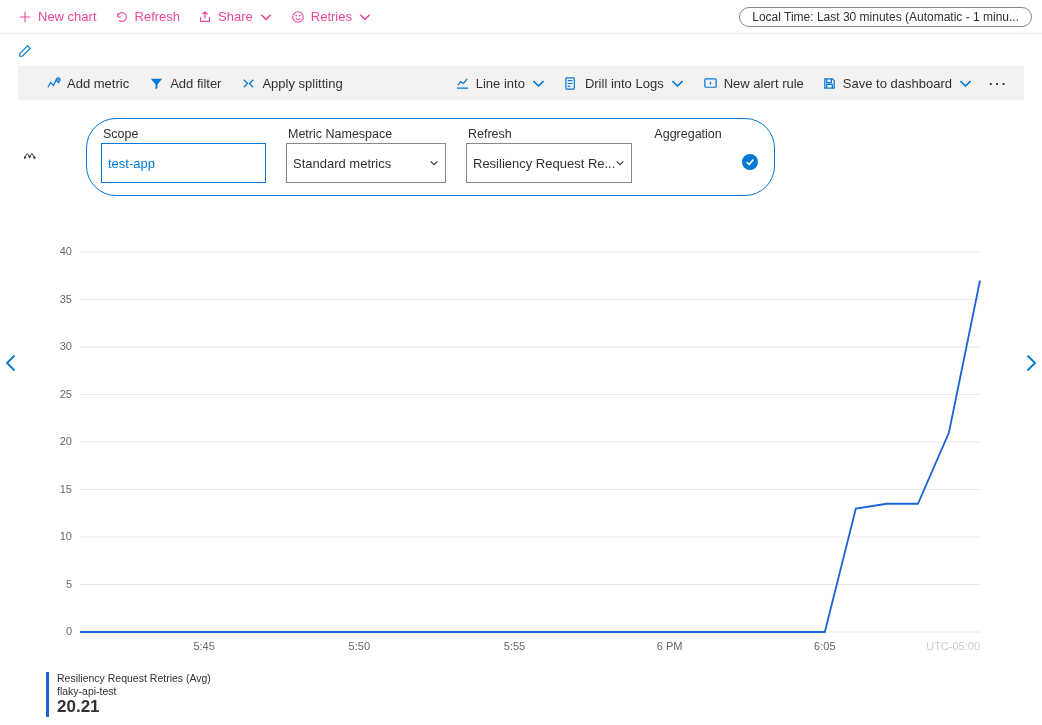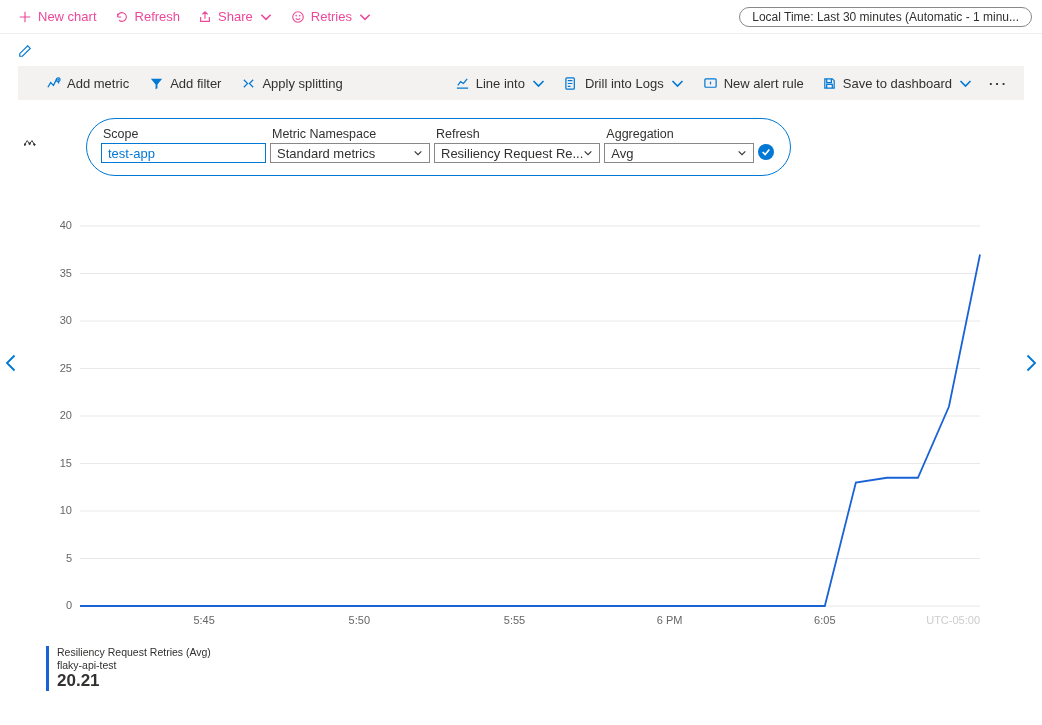--- a/index.html
+++ b/index.html
@@ -17,24 +17,24 @@
     .chart-toolbar { display: flex; align-items: center; background: #f3f2f1; height: 34px; padding: 0 10px 0 20px; margin: 0 18px; font-size: 13px; }
     .ct-left { display: flex; gap: 4px; align-items: center; }
     .ct-right { display: flex; gap: 2px; align-items: center; margin-left: auto; }
     .ct-btn { display: inline-flex; align-items: center; gap: 6px; padding: 4px 8px; cursor: pointer; color: #323130; background: transparent; border: none; font-size: 13px; }
     .ct-btn.blue-ic svg { color: #0078d4; }
     .ct-btn svg { width: 15px; height: 15px; }
     .more { letter-spacing: 2px; font-weight: bold; padding: 0 6px; cursor: pointer; }
 
     .wavy { width: 16px; height: 10px; display: inline-block; margin: 0 4px 0 24px; }
 
-    .pill-panel { display: flex; align-items: flex-start; border: 1px solid #0078d4; border-radius: 30px; margin: 18px 0 10px 42px; padding: 8px 16px 12px 14px; width: fit-content; gap: 4px; position: relative; }
+    .pill-panel { display: flex; align-items: flex-start; border: 1px solid #0078d4; border-radius: 30px; margin: 18px 0 16px 42px; padding: 8px 16px 12px 14px; width: fit-content; gap: 20px; position: relative; }
     .field { display: flex; flex-direction: column; gap: 2px; }
     .field label { font-size: 12.5px; color: #323130; padding-left: 2px; }
-    .select-box { border: 1px solid #8a8886; height: 20px; display: flex; align-items: center; justify-content: space-between; padding: 0 6px; font-size: 13px; cursor: pointer; background: #fff; min-width: 160px; }
+    .select-box { border: 1px solid #8a8886; height: 40px; display: flex; align-items: center; justify-content: space-between; padding: 0 6px; font-size: 13px; cursor: pointer; background: #fff; min-width: 160px; }
     .select-box.scope { border: 1px solid #0078d4; color: #0078d4; }
     .select-box .chev { width: 10px; height: 10px; }
     .confirm-badge { width: 16px; height: 16px; border-radius: 50%; background: #0078d4; display: flex; align-items: center; justify-content: center; align-self: center; margin-top: 14px; }
     .confirm-badge svg { width: 10px; height: 10px; color: #fff; }
 
     .chart-region { position: relative; margin: 30px 40px 0 40px; }
     .nav-arrow { position: absolute; top: 50%; transform: translateY(-50%); width: 20px; height: 20px; cursor: pointer; color: #0078d4; }
     .nav-left { left: 2px; } .nav-right { right: 2px; }
     svg.chart { display: block; }
     .gridline { stroke: #e8e8e8; stroke-width: 1; }
@@ -185,26 +185,20 @@
       <label>Refresh</label>
       <div class="select-box" style="min-width:165px">
         <span>Resiliency Request Re...</span>
         <svg class="chev" viewBox="0 0 12 12" fill="none" stroke="#323130" stroke-width="1.3">
             <path d="M2 4l4 4 4-4"></path>
           </svg>
       </div>
     </div>
     <div class="field">
       <label>Aggregation</label>
-      <div class="select-box" style="min-width:150px">
-        <span>Avg</span>
-        <svg class="chev" viewBox="0 0 12 12" fill="none" stroke="#323130" stroke-width="1.3">
-            <path d="M2 4l4 4 4-4"></path>
-          </svg>
-      </div>
     </div>
     <div class="confirm-badge">
       <svg viewBox="0 0 12 12" fill="none" stroke="currentColor" stroke-width="2">
           <path d="M2 6l3 3 5-6"></path>
         </svg>
     </div>
   </div>
 </div>
 
 <svg class="nav-arrow nav-left" viewBox="0 0 16 16" fill="none" stroke="currentColor" stroke-width="1.5">

